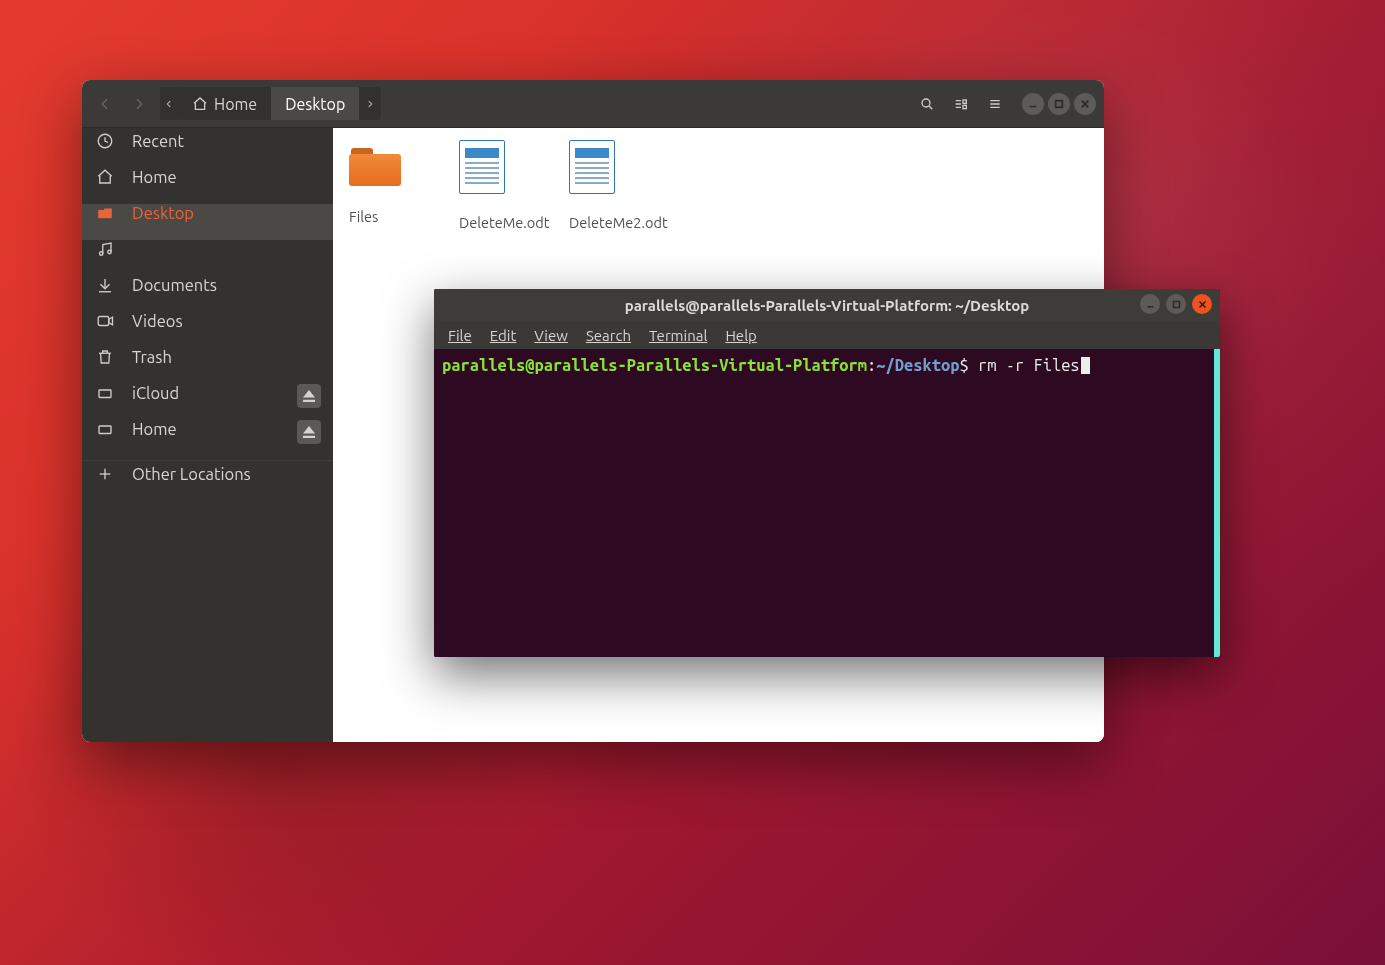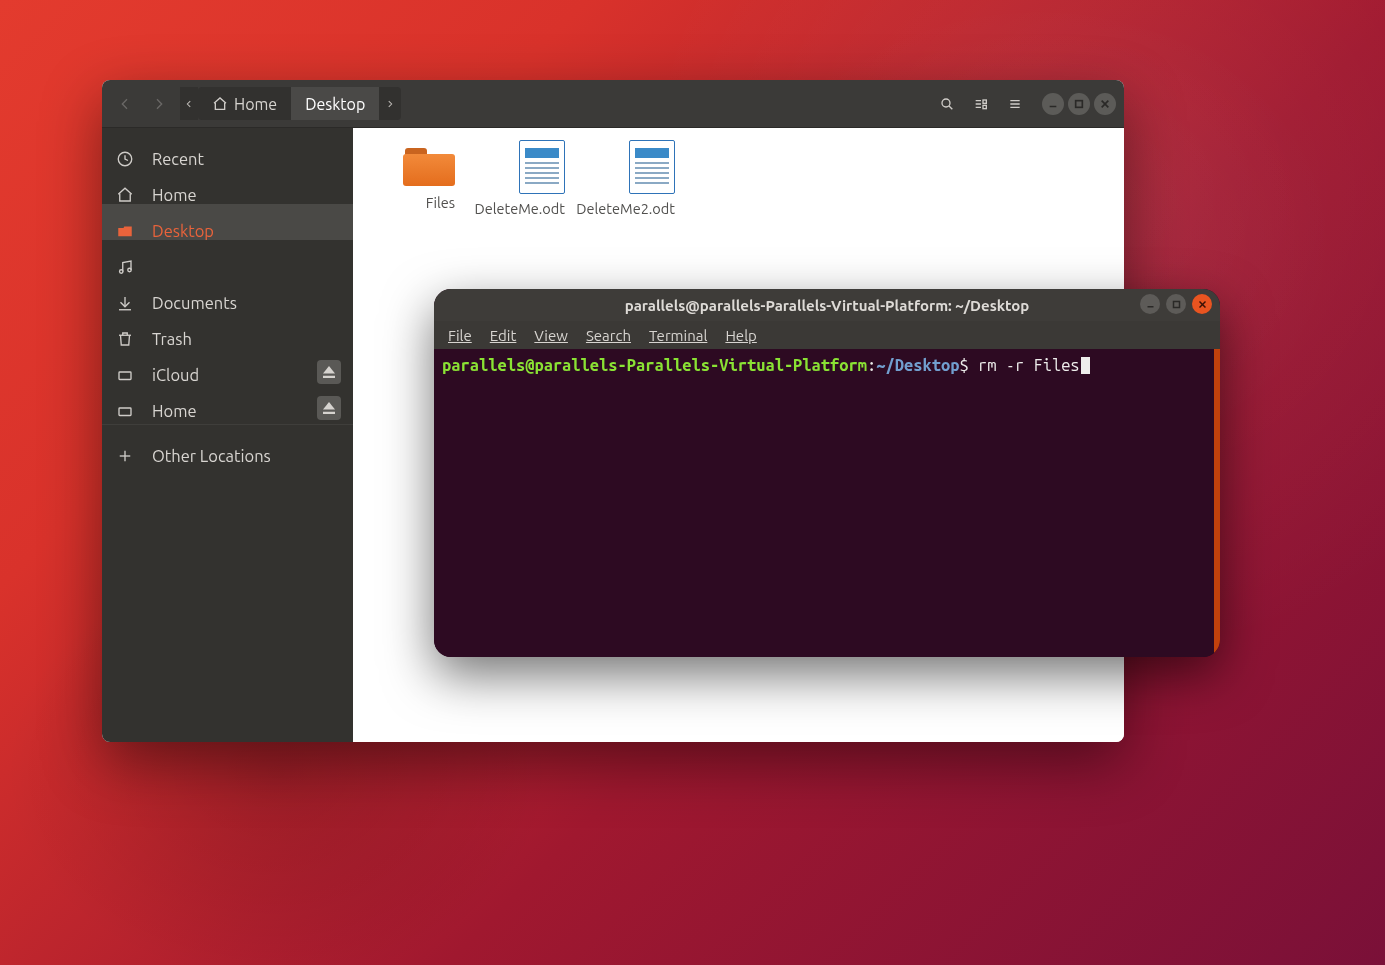--- a/index.html
+++ b/index.html
@@ -13,21 +13,21 @@
   .desktop::before{
     content:"";position:absolute;inset:0;
     background:
       radial-gradient(ellipse 500px 400px at 75% 25%, rgba(255,255,255,0.05), transparent 60%),
       radial-gradient(ellipse 450px 350px at 20% 80%, rgba(0,0,0,0.15), transparent 60%);
     pointer-events:none;
   }
 
   
   .fm{
-    position:absolute;left:102px;top:80px;width:1022px;height:662px;
+    position:absolute;left:82px;top:80px;width:1022px;height:662px;
     border-radius:8px;overflow:hidden;box-shadow:0 20px 60px rgba(0,0,0,0.45);
     background:#fff;
     display:flex;flex-direction:column;
   }
   .fm-header{
     height:47px;background:#3b3a38;display:flex;align-items:center;padding:0 8px;gap:4px;
     border-bottom:1px solid #2b2a28;
   }
   .hbtn{
     width:30px;height:30px;border-radius:4px;display:flex;align-items:center;justify-content:center;
@@ -48,36 +48,36 @@
   .win-controls{display:flex;gap:4px;margin-left:8px;}
   .wbtn{width:22px;height:22px;border-radius:50%;background:#5c5b58;display:flex;align-items:center;justify-content:center;}
   .wbtn svg{width:10px;height:10px;stroke:#2a2927;stroke-width:2;fill:none;}
 
   .fm-body{flex:1;display:flex;min-height:0;}
   .sidebar{
     width:251px;background:#33322f;color:#d8d5d1;padding-top:4px;font-size:16.5px;
     display:flex;flex-direction:column;
   }
   .sb-item{
-    height:36px;display:flex;align-items:flex-end;gap:18px;padding:0 14px;
+    height:36px;display:flex;align-items:flex-start;gap:18px;padding:0 14px;
     position:relative;
   }
   .sb-item svg{width:18px;height:18px;stroke:#cfccc8;fill:none;stroke-width:1.8;}
   .sb-item.active{background:#4a4946;color:#e9633b;}
   .sb-item.active svg{stroke:#e9633b;fill:#e9633b;}
   .sb-item .eject{
     position:absolute;right:12px;width:24px;height:24px;border-radius:4px;background:#5a5956;
     display:flex;align-items:center;justify-content:center;
   }
   .sb-sep{height:1px;background:#3f3e3b;margin:4px 0;}
 
   .content{
     flex:1;background:#fff;padding:12px 16px;display:flex;gap:24px;align-items:flex-start;
   }
-  .icon-cell{width:86px;display:flex;flex-direction:column;align-items:flex-end;gap:6px;}
+  .icon-cell{width:86px;display:flex;flex-direction:column;align-items:flex-start;gap:20px;}
   .icon-cell .label{font-size:14.5px;color:#51504e;text-align:center;line-height:1.25;}
   .folder-glyph{
     width:52px;height:40px;position:relative;margin-top:6px;margin-bottom:2px;
   }
   .folder-glyph::before{
     content:"";position:absolute;left:2px;top:2px;width:22px;height:10px;background:#c9641f;border-radius:3px 3px 0 0;
   }
   .folder-glyph::after{
     content:"";position:absolute;left:0;top:8px;right:0;bottom:0;background:linear-gradient(#f28a3a,#e46d1d);border-radius:3px;
   }
@@ -90,41 +90,41 @@
     background:linear-gradient(#3a8ac8,#3a8ac8);
   }
   .doc-glyph::after{
     content:"";position:absolute;left:5px;right:5px;top:21px;height:22px;
     background:repeating-linear-gradient(#8aa9c4 0 2px,transparent 2px 5px);
   }
 
   
   .term{
     position:absolute;left:434px;top:289px;width:786px;height:368px;
-    border-radius:17px;box-shadow:0 18px 50px rgba(0,0,0,0.55);overflow:hidden;
+    border-radius:2px;box-shadow:0 18px 50px rgba(0,0,0,0.55);overflow:hidden;
     display:flex;flex-direction:column;background:#2d0a22;
   }
   .term-titlebar{
     height:32px;background:#3e3c39;display:flex;align-items:center;justify-content:center;position:relative;
     color:#dedbd7;font-size:15px;font-weight:600;
   }
   .term-controls{position:absolute;right:8px;top:5px;display:flex;gap:6px;}
   .tbtn{width:20px;height:20px;border-radius:50%;display:flex;align-items:center;justify-content:center;}
   .tbtn.min{background:#5d5b58;}
   .tbtn.max{background:#5d5b58;}
   .tbtn.close{background:#e95420;}
   .tbtn svg{width:9px;height:9px;stroke:#2a2927;stroke-width:2;fill:none;}
   .tbtn.close svg{stroke:#3a1005;}
   .term-menubar{
     height:28px;background:#3b3936;display:flex;align-items:center;gap:18px;padding:0 14px;
     color:#d7d4d0;font-size:15px;text-decoration:underline;
   }
   .term-body{
     flex:1;background:#2d0a22;padding:6px 8px;font-family:"Ubuntu Mono","DejaVu Sans Mono",monospace;
-    font-size:16.5px;line-height:1.25;color:#e8e6e3;border-right:6px solid #c2410c;
+    font-size:16.5px;line-height:1.25;color:#e8e6e3;border-right:6px solid #5eead4;
   }
   .t-user{color:#8ae234;font-weight:bold;}
   .t-path{color:#729fcf;font-weight:bold;}
   .t-cmd{color:#eeeeec;}
   .cursor{display:inline-block;width:9px;height:17px;background:#eeeeec;vertical-align:text-bottom;margin-left:1px;}
 </style>
 </head>
 <body>
 
 <div class="desktop">
@@ -242,20 +242,27 @@
         <div class="sb-item">
           <svg viewBox="0 0 24 24">
               <line x1="12" y1="4" x2="12" y2="16"></line>
               <polyline points="6 11 12 17 18 11"></polyline>
               <line x1="4" y1="21" x2="20" y2="21"></line>
             </svg>
           <span>Documents</span>
         </div>
         <div class="sb-item">
           <svg viewBox="0 0 24 24">
+              <rect x="3" y="6" width="14" height="12" rx="2"></rect>
+              <polygon points="17 10 22 7 22 17 17 14"></polygon>
+            </svg>
+          <span>Videos</span>
+        </div>
+        <div class="sb-item">
+          <svg viewBox="0 0 24 24">
               <path d="M4 7h16"></path>
               <path d="M9 7V4h6v3"></path>
               <path d="M6 7l1 13h10l1-13"></path>
             </svg>
           <span>Trash</span>
         </div>
         <div class="sb-item">
           <svg viewBox="0 0 24 24">
               <rect x="4" y="8" width="16" height="10" rx="1"></rect>
             </svg>

